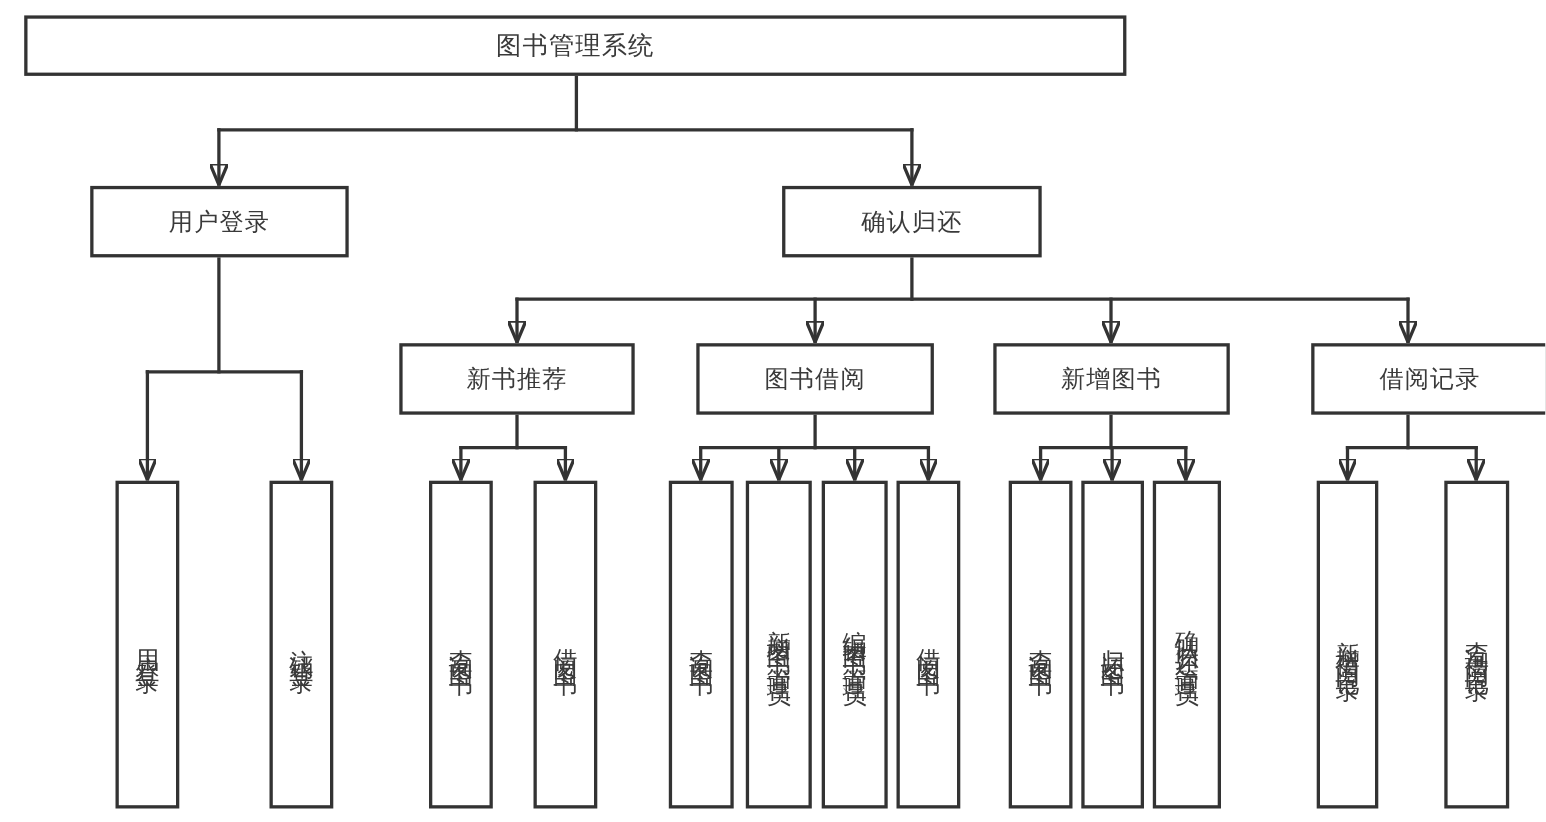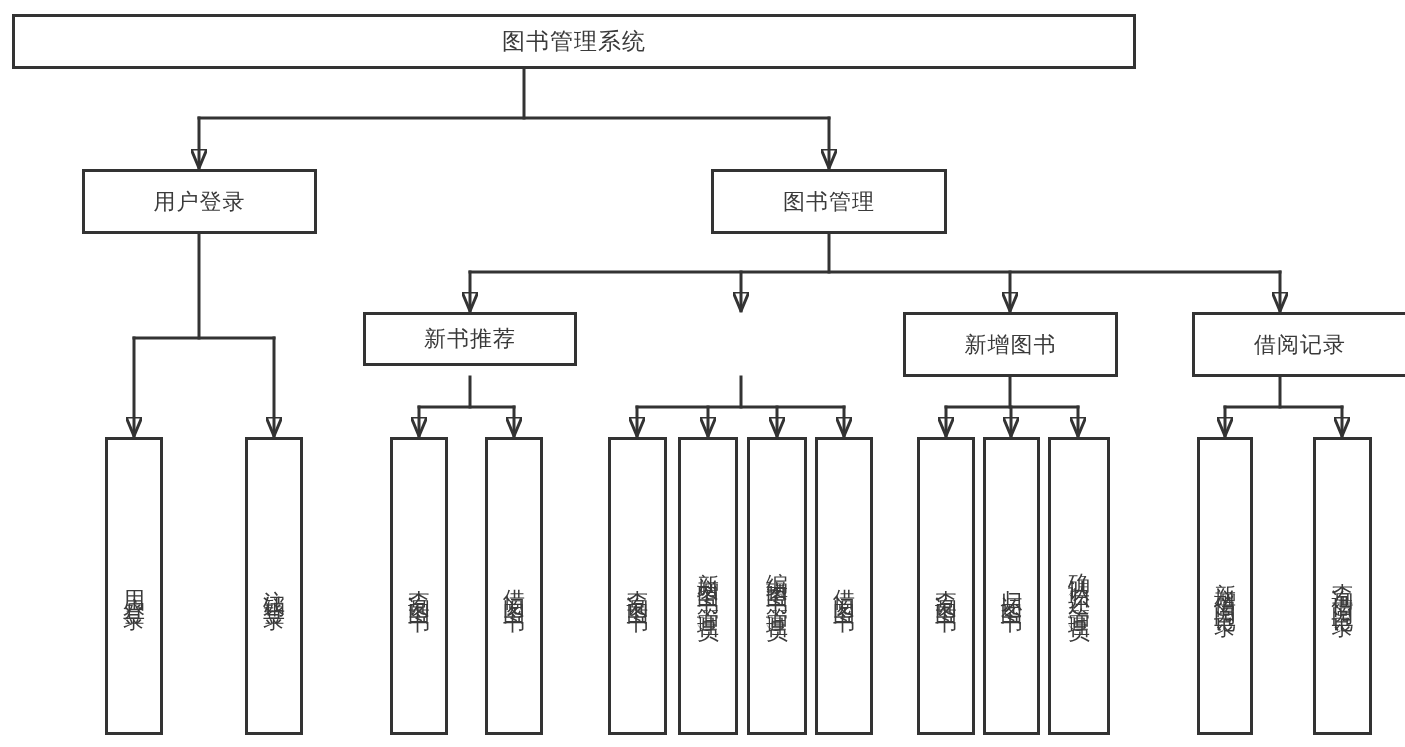--- a/index.html
+++ b/index.html
@@ -113,33 +113,36 @@
     <path d="M946 407 V436" marker-end="url(#arw)"></path>
     <path d="M1011 407 V436" marker-end="url(#arw)"></path>
     <path d="M1078 407 V436" marker-end="url(#arw)"></path>
 
     <path d="M1280 377 V407"></path>
     <path d="M1225 407 H1342"></path>
     <path d="M1225 407 V436" marker-end="url(#arw)"></path>
     <path d="M1342 407 V436" marker-end="url(#arw)"></path>
   </svg>
 
-  <div class="node root" style="left:12px; top:14px; width:1124px; height:55px;">
+  <div class="node root" style="left:22px; top:14px; width:1002px; height:55px;">
     <span class="lbl">图书管理系统</span>
   </div>
 
   <div class="node" style="left:82px; top:169px; width:235px; height:65px;">
     <span class="lbl">用户登录</span>
   </div>
   <div class="node" style="left:711px; top:169px; width:236px; height:65px;">
-    <span class="lbl">图书管理</span>
+    <span class="lbl">确认归还</span>
   </div>
 
-  <div class="node" style="left:363px; top:312px; width:214px; height:54px;">
+  <div class="node" style="left:363px; top:312px; width:214px; height:65px;">
     <span class="lbl">新书推荐</span>
+  </div>
+  <div class="node" style="left:633px; top:312px; width:216px; height:65px;">
+    <span class="lbl">图书借阅</span>
   </div>
   <div class="node" style="left:903px; top:312px; width:215px; height:65px;">
     <span class="lbl">新增图书</span>
   </div>
   <div class="node" style="left:1172px; top:312px; width:216px; height:65px;margin-left:20px;">
     <span class="lbl">借阅记录</span>
   </div>
 
   <div class="node vert" style="left:105px; top:437px; width:58px; height:298px;">
     <span class="vlbl">用户登录</span>

